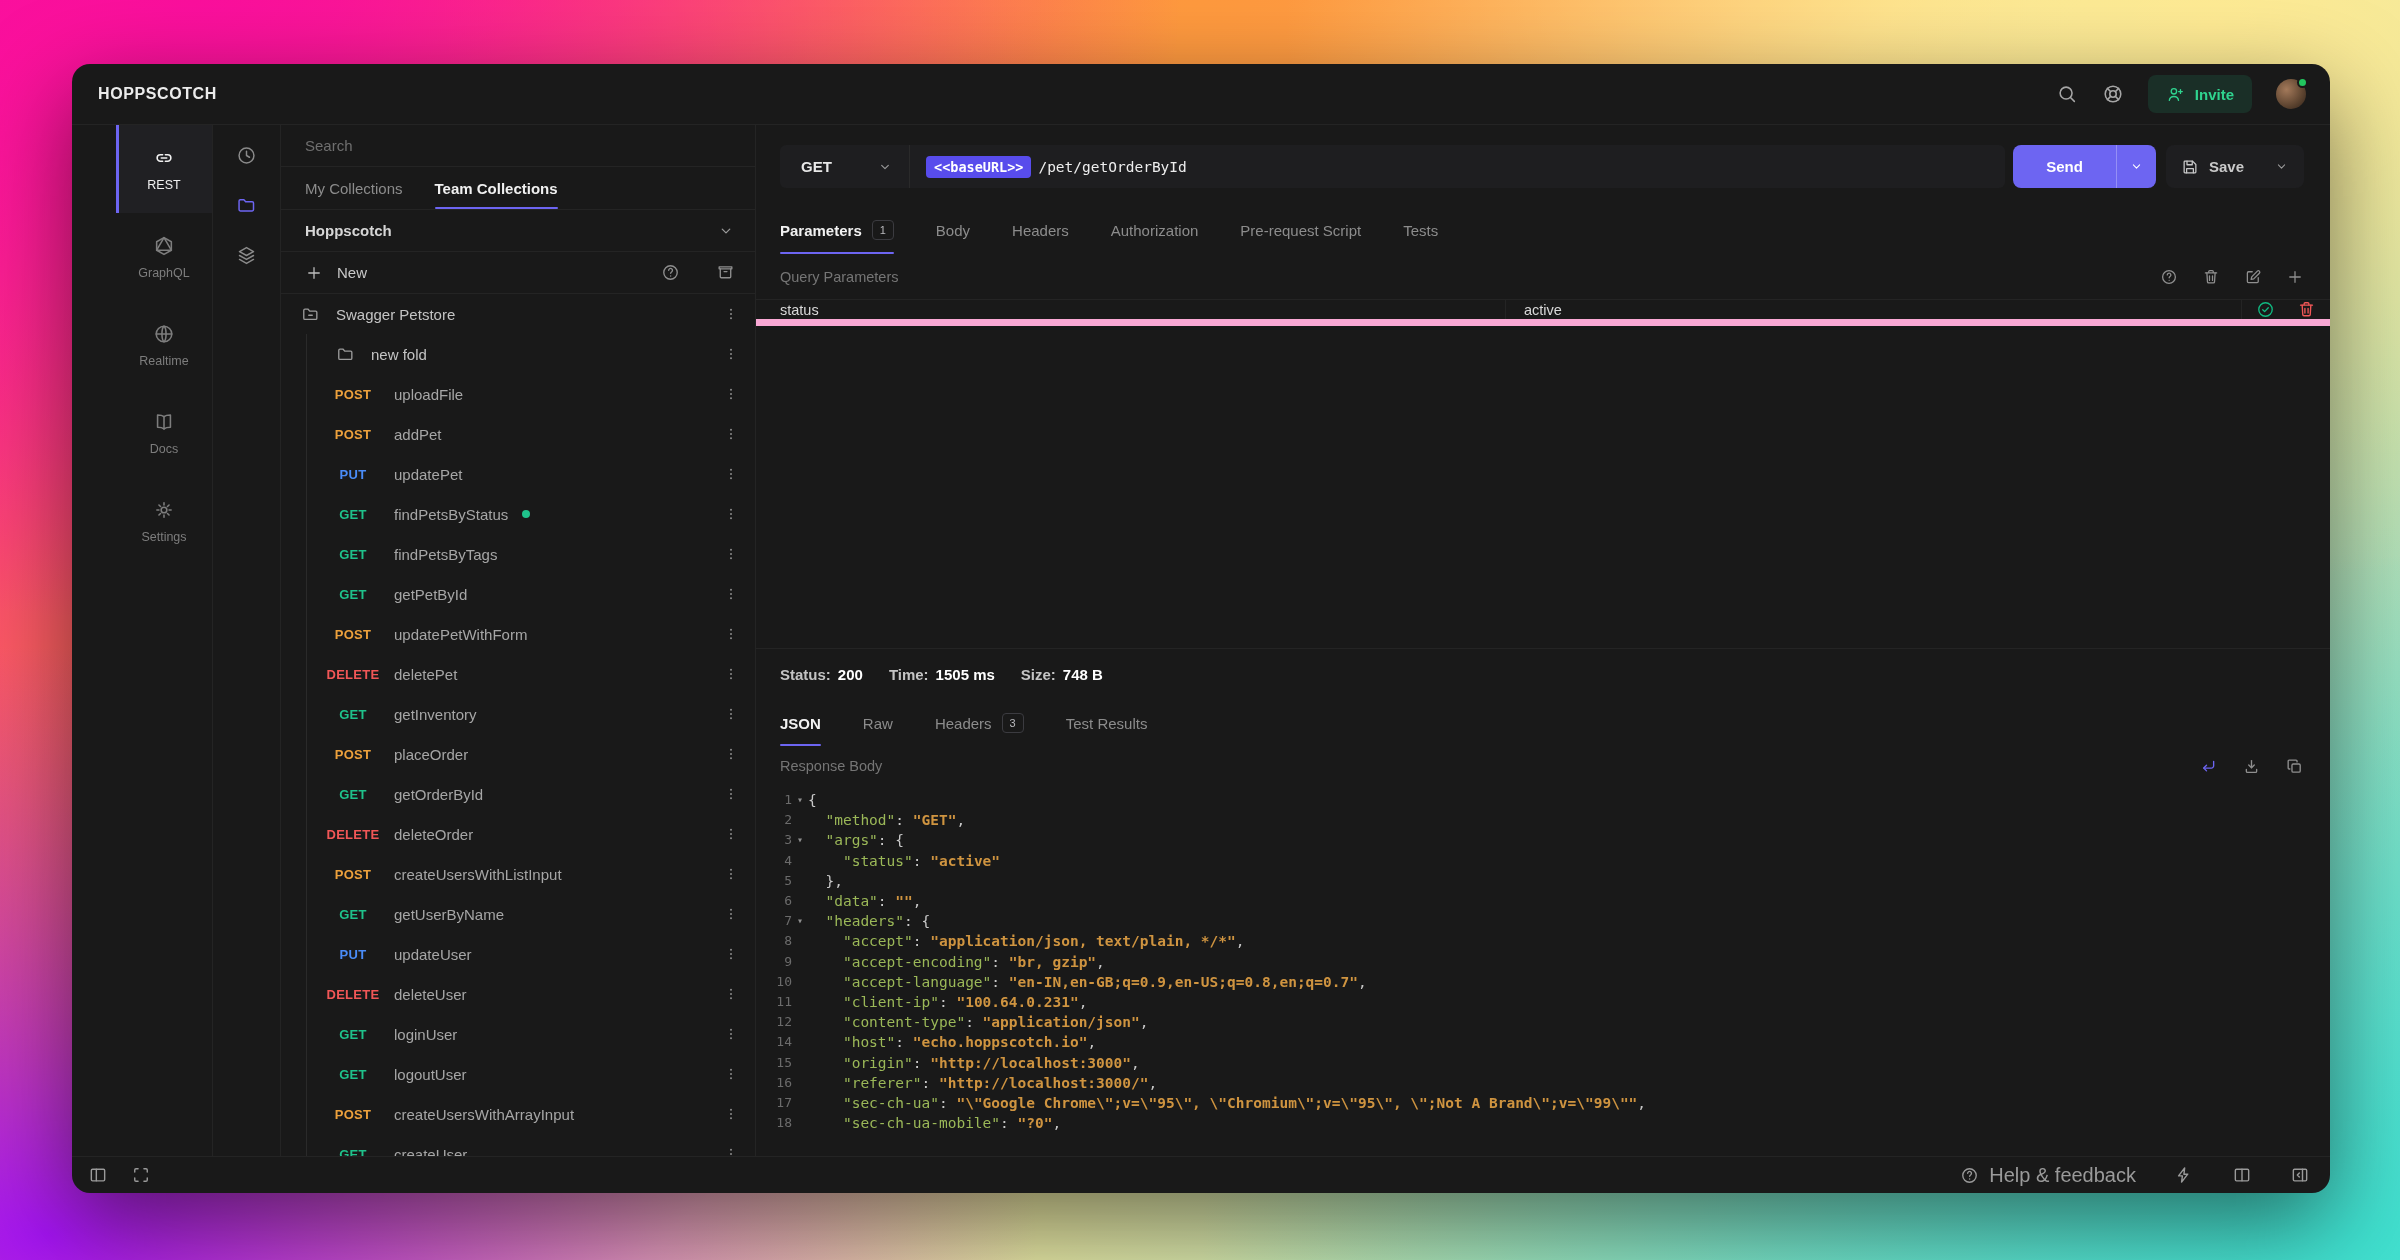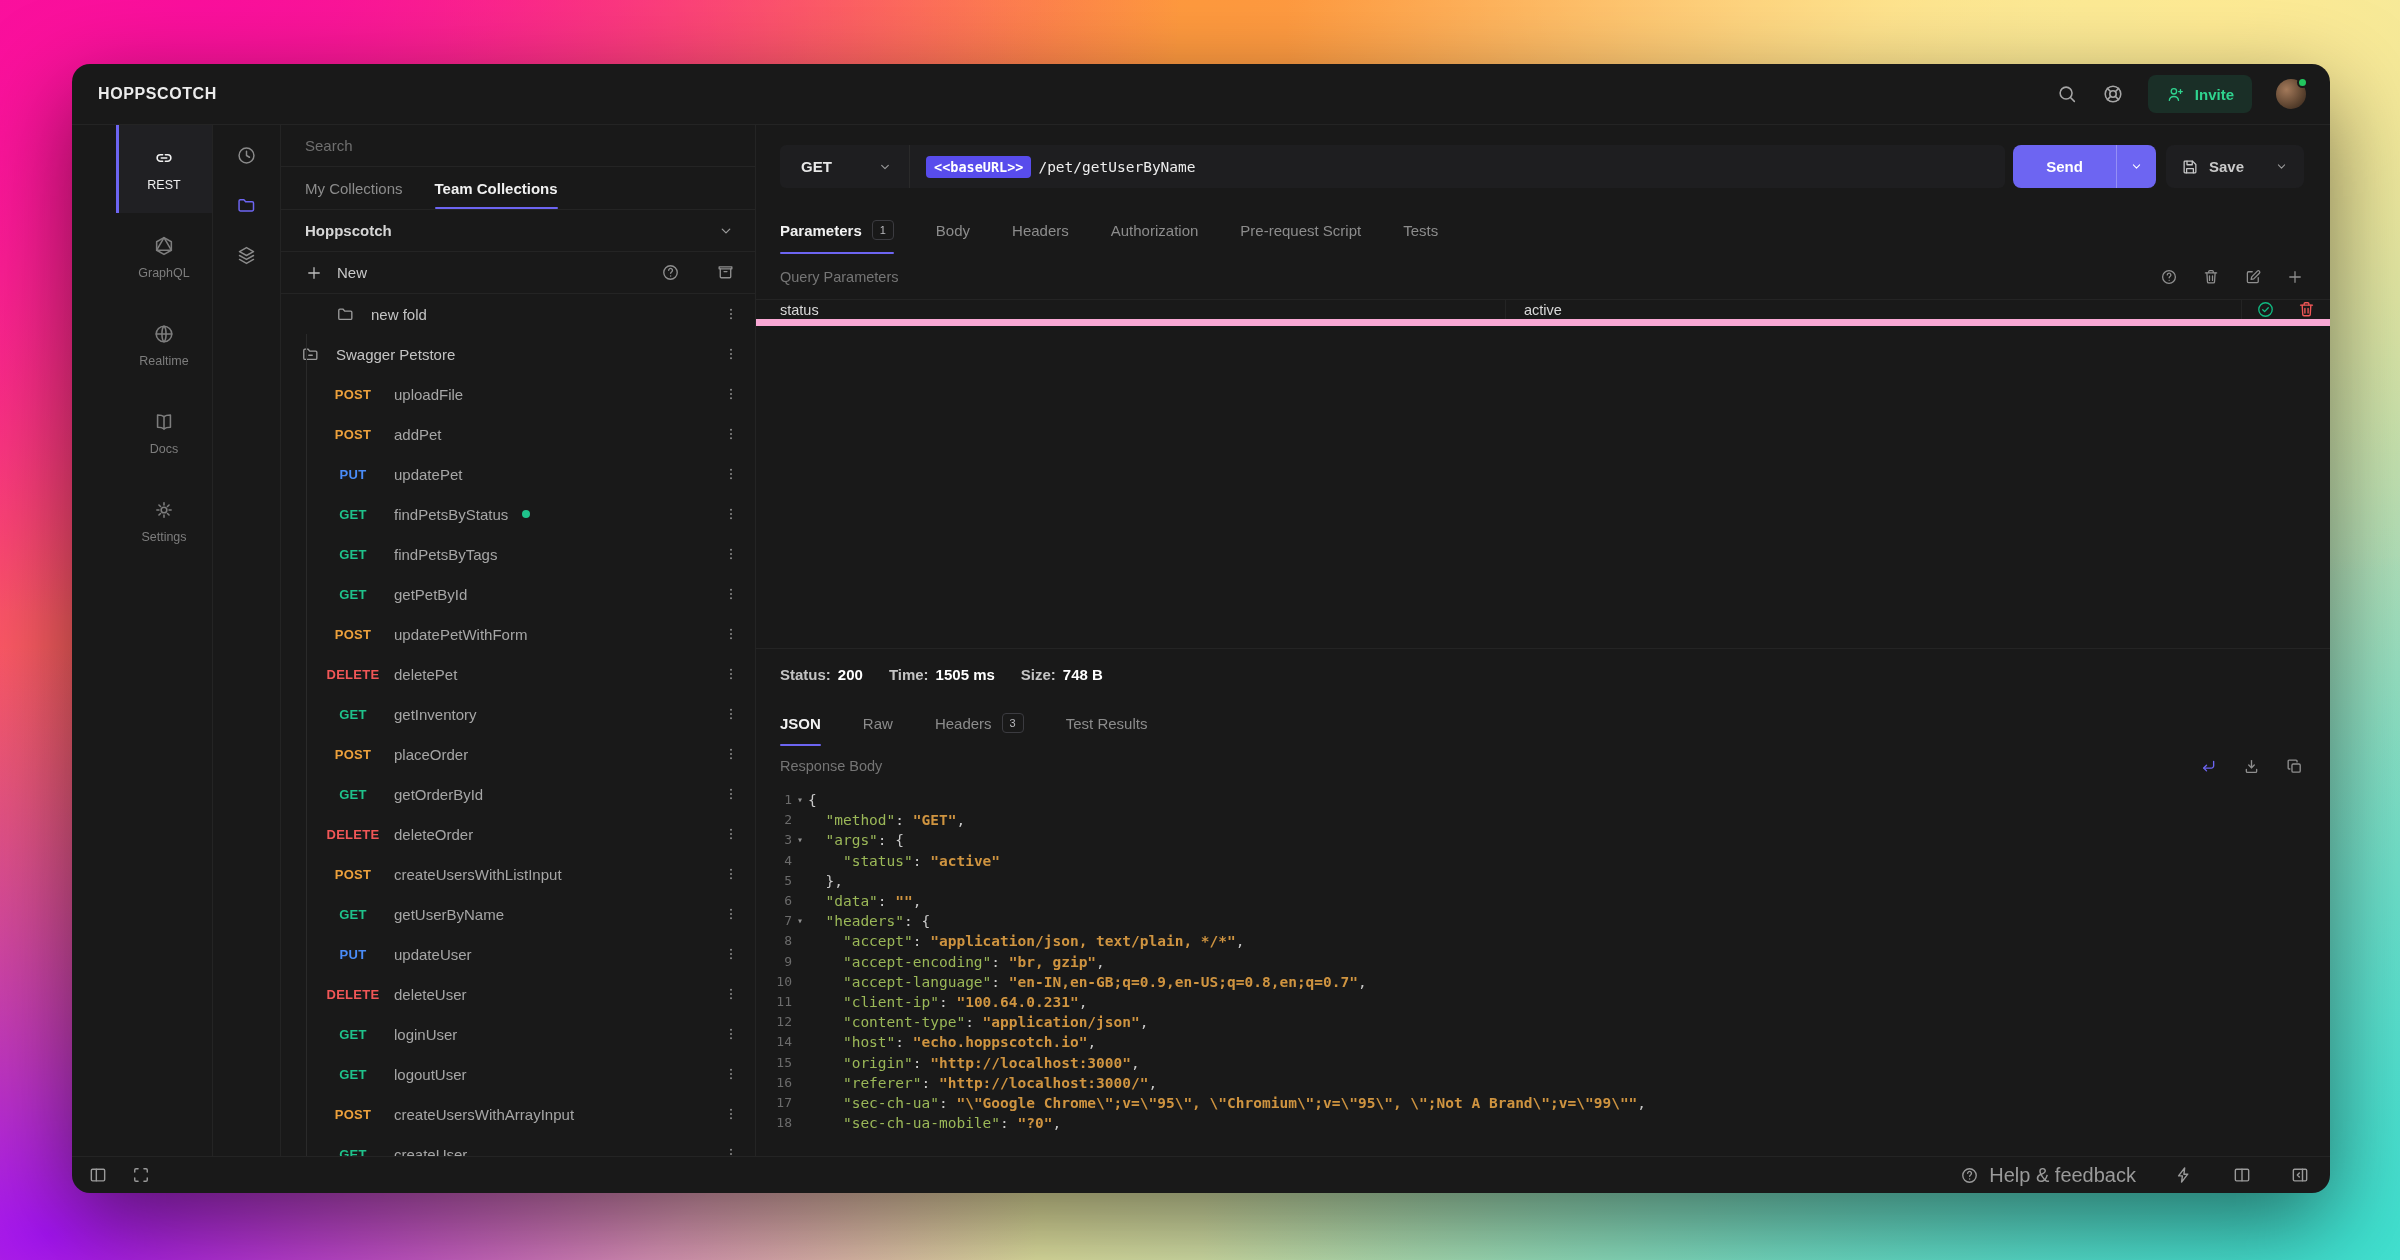--- a/index.html
+++ b/index.html
@@ -273,43 +273,43 @@
         <span class="r-ico">
             <svg viewBox="0 0 24 24">
               <path d="M4 4.8h16v2.6H4z"></path>
               <path d="M5.4 7.4v10a1.2 1.2 0 001.2 1.2h10.8a1.2 1.2 0 001.2-1.2v-10"></path>
               <path d="M10.2 10.8h3.6"></path>
             </svg>
           </span>
       </div>
       <div class="tree" id="tree">
         <div class="guide"></div>
-      <div class="tree-row" style="padding-left:55px">
-         <span class="ficon">
-              <svg viewBox="0 0 24 24">
-                <path d="M3.5 6.8a1.5 1.5 0 011.5-1.5h4l2 2.4h7.5a1.5 1.5 0 011.5 1.5v7.5a1.5 1.5 0 01-1.5 1.5H5a1.5 1.5 0 01-1.5-1.5V6.8z"></path>
-              </svg>
-            </span>
-         <span class="flabel">new fold</span>
-         <span class="dots">
-              <svg viewBox="0 0 24 24" style="fill:currentColor;stroke:none">
-                <circle cx="12" cy="5.5" r="1.5"></circle>
-                <circle cx="12" cy="12" r="1.5"></circle>
-                <circle cx="12" cy="18.5" r="1.5"></circle>
-              </svg>
-            </span>
-       </div>
-          <div class="tree-row" style="padding-left:20px">
+      <div class="tree-row" style="padding-left:20px">
          <span class="ficon">
               <svg viewBox="0 0 24 24">
                 <path d="M3.5 6.8a1.5 1.5 0 011.5-1.5h4l2 2.4h7.5a1.5 1.5 0 011.5 1.5v7.5a1.5 1.5 0 01-1.5 1.5H5a1.5 1.5 0 01-1.5-1.5V6.8z"></path>
                 <path d="M9.8 12.9h4.4"></path>
               </svg>
             </span>
          <span class="flabel">Swagger Petstore</span>
+         <span class="dots">
+              <svg viewBox="0 0 24 24" style="fill:currentColor;stroke:none">
+                <circle cx="12" cy="5.5" r="1.5"></circle>
+                <circle cx="12" cy="12" r="1.5"></circle>
+                <circle cx="12" cy="18.5" r="1.5"></circle>
+              </svg>
+            </span>
+       </div>
+          <div class="tree-row" style="padding-left:55px">
+         <span class="ficon">
+              <svg viewBox="0 0 24 24">
+                <path d="M3.5 6.8a1.5 1.5 0 011.5-1.5h4l2 2.4h7.5a1.5 1.5 0 011.5 1.5v7.5a1.5 1.5 0 01-1.5 1.5H5a1.5 1.5 0 01-1.5-1.5V6.8z"></path>
+              </svg>
+            </span>
+         <span class="flabel">new fold</span>
          <span class="dots">
               <svg viewBox="0 0 24 24" style="fill:currentColor;stroke:none">
                 <circle cx="12" cy="5.5" r="1.5"></circle>
                 <circle cx="12" cy="12" r="1.5"></circle>
                 <circle cx="12" cy="18.5" r="1.5"></circle>
               </svg>
             </span>
        </div>
           <div class="tree-row">
          <span class="method m-post">POST</span>
@@ -560,21 +560,21 @@
         <div class="method-box">
           <span>GET</span>
           <span class="sicon">
               <svg viewBox="0 0 24 24">
                 <path d="M7 9.5l5 5 5-5"></path>
               </svg>
             </span>
         </div>
         <div class="url-box">
           <span class="chip">&lt;&lt;baseURL&gt;&gt;</span>
-          <span class="url-text">/pet/getUserByName</span>
+          <span class="url-text">/pet/getOrderById</span>
         </div>
         <button class="send-btn">
           <span class="send-label">Send</span>
           <span class="send-caret">
               <span class="sicon">
                 <svg viewBox="0 0 24 24">
                   <path d="M7 9.5l5 5 5-5"></path>
                 </svg>
               </span>
             </span>

